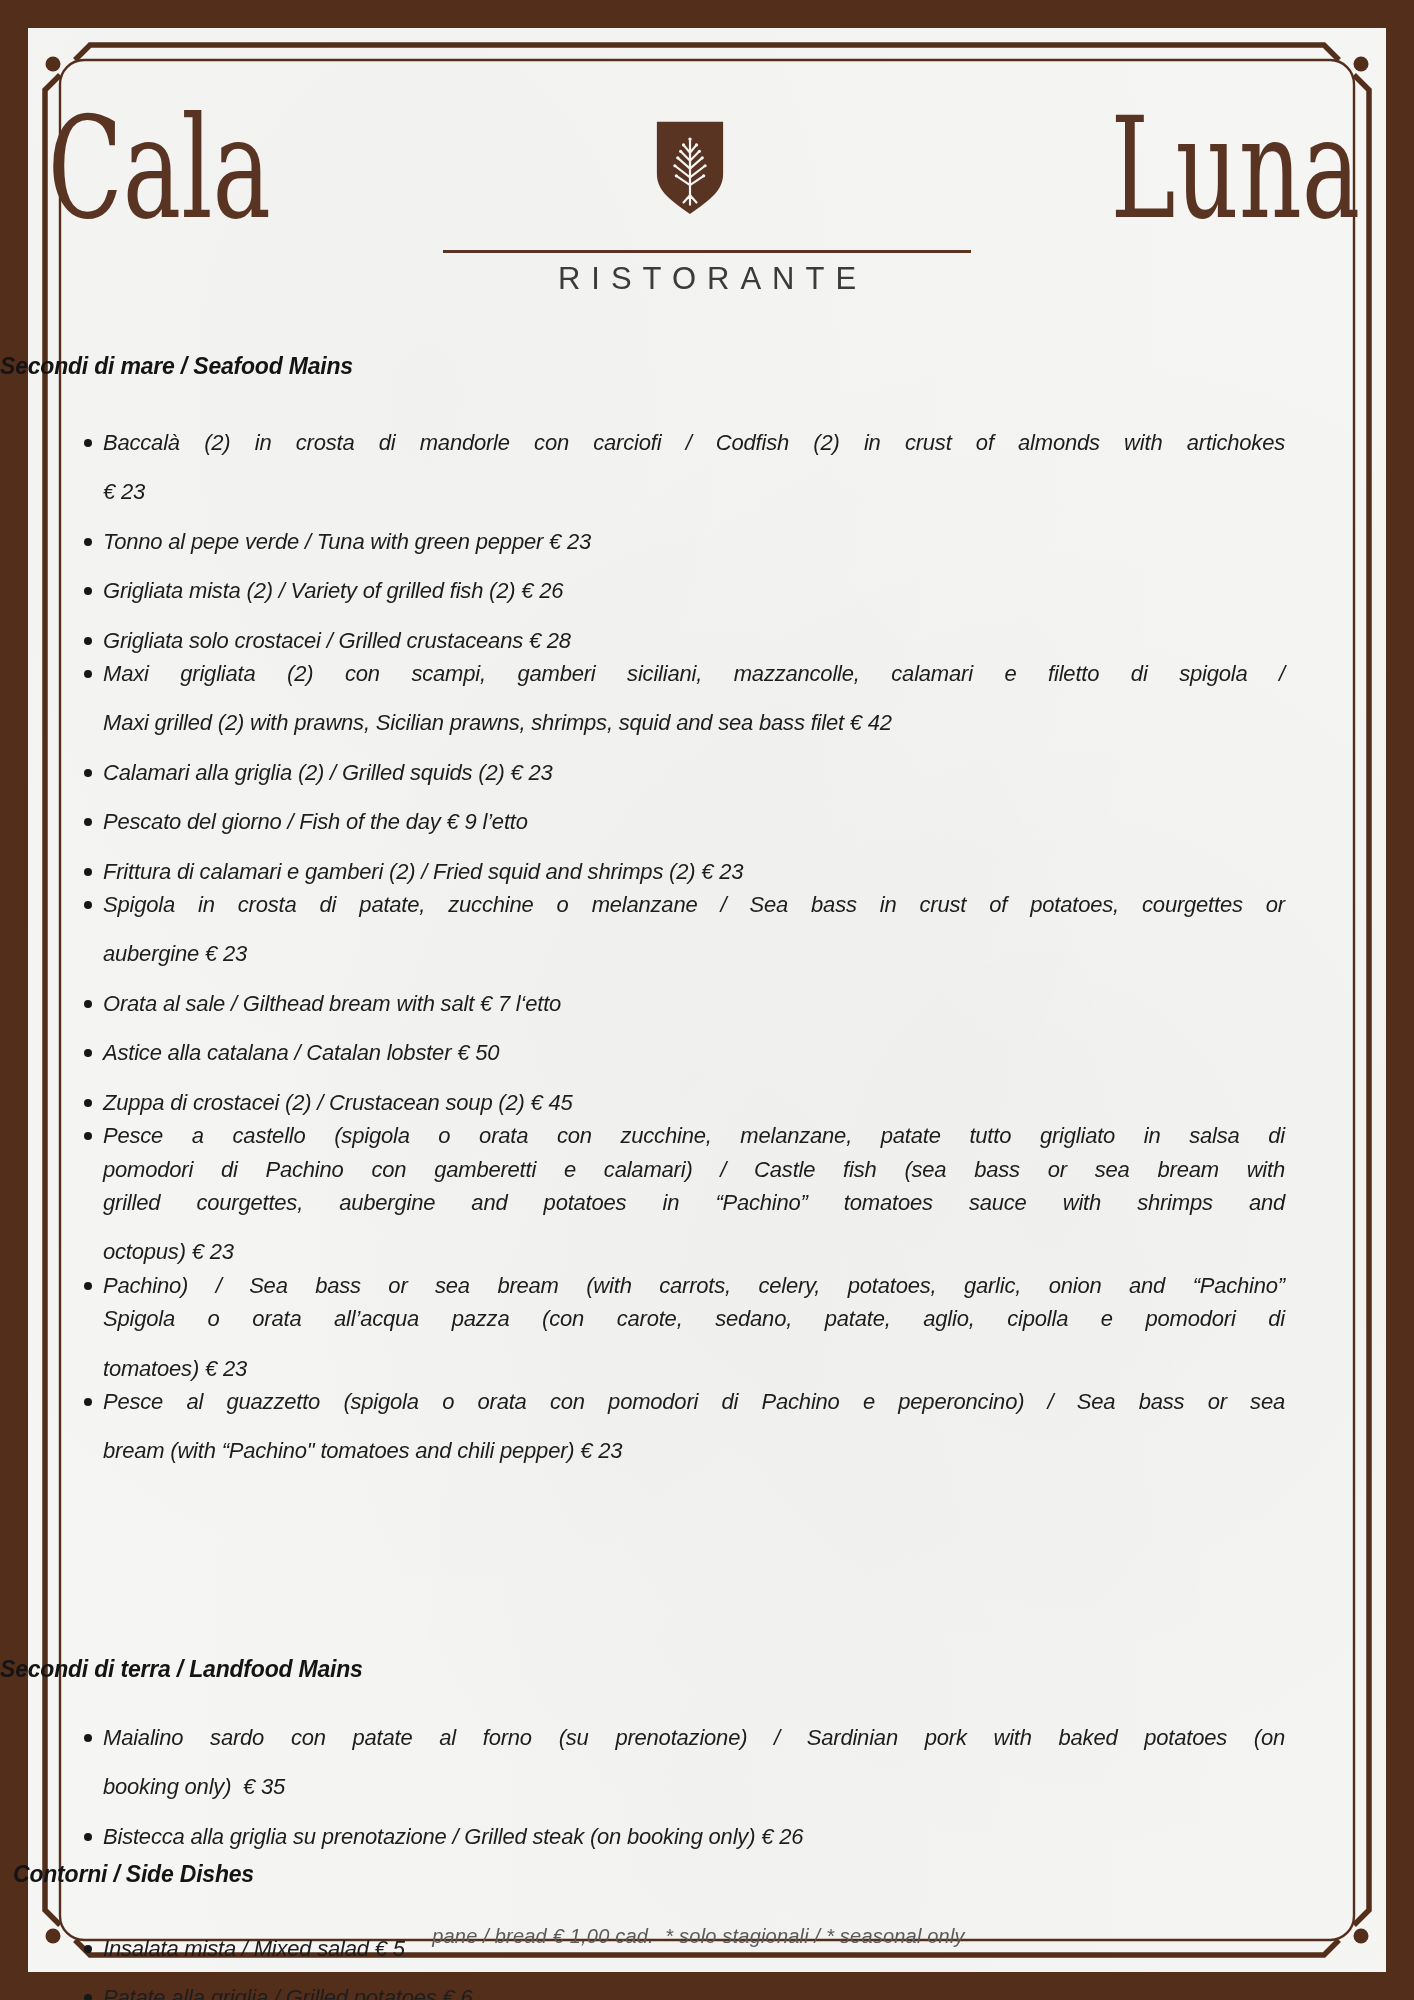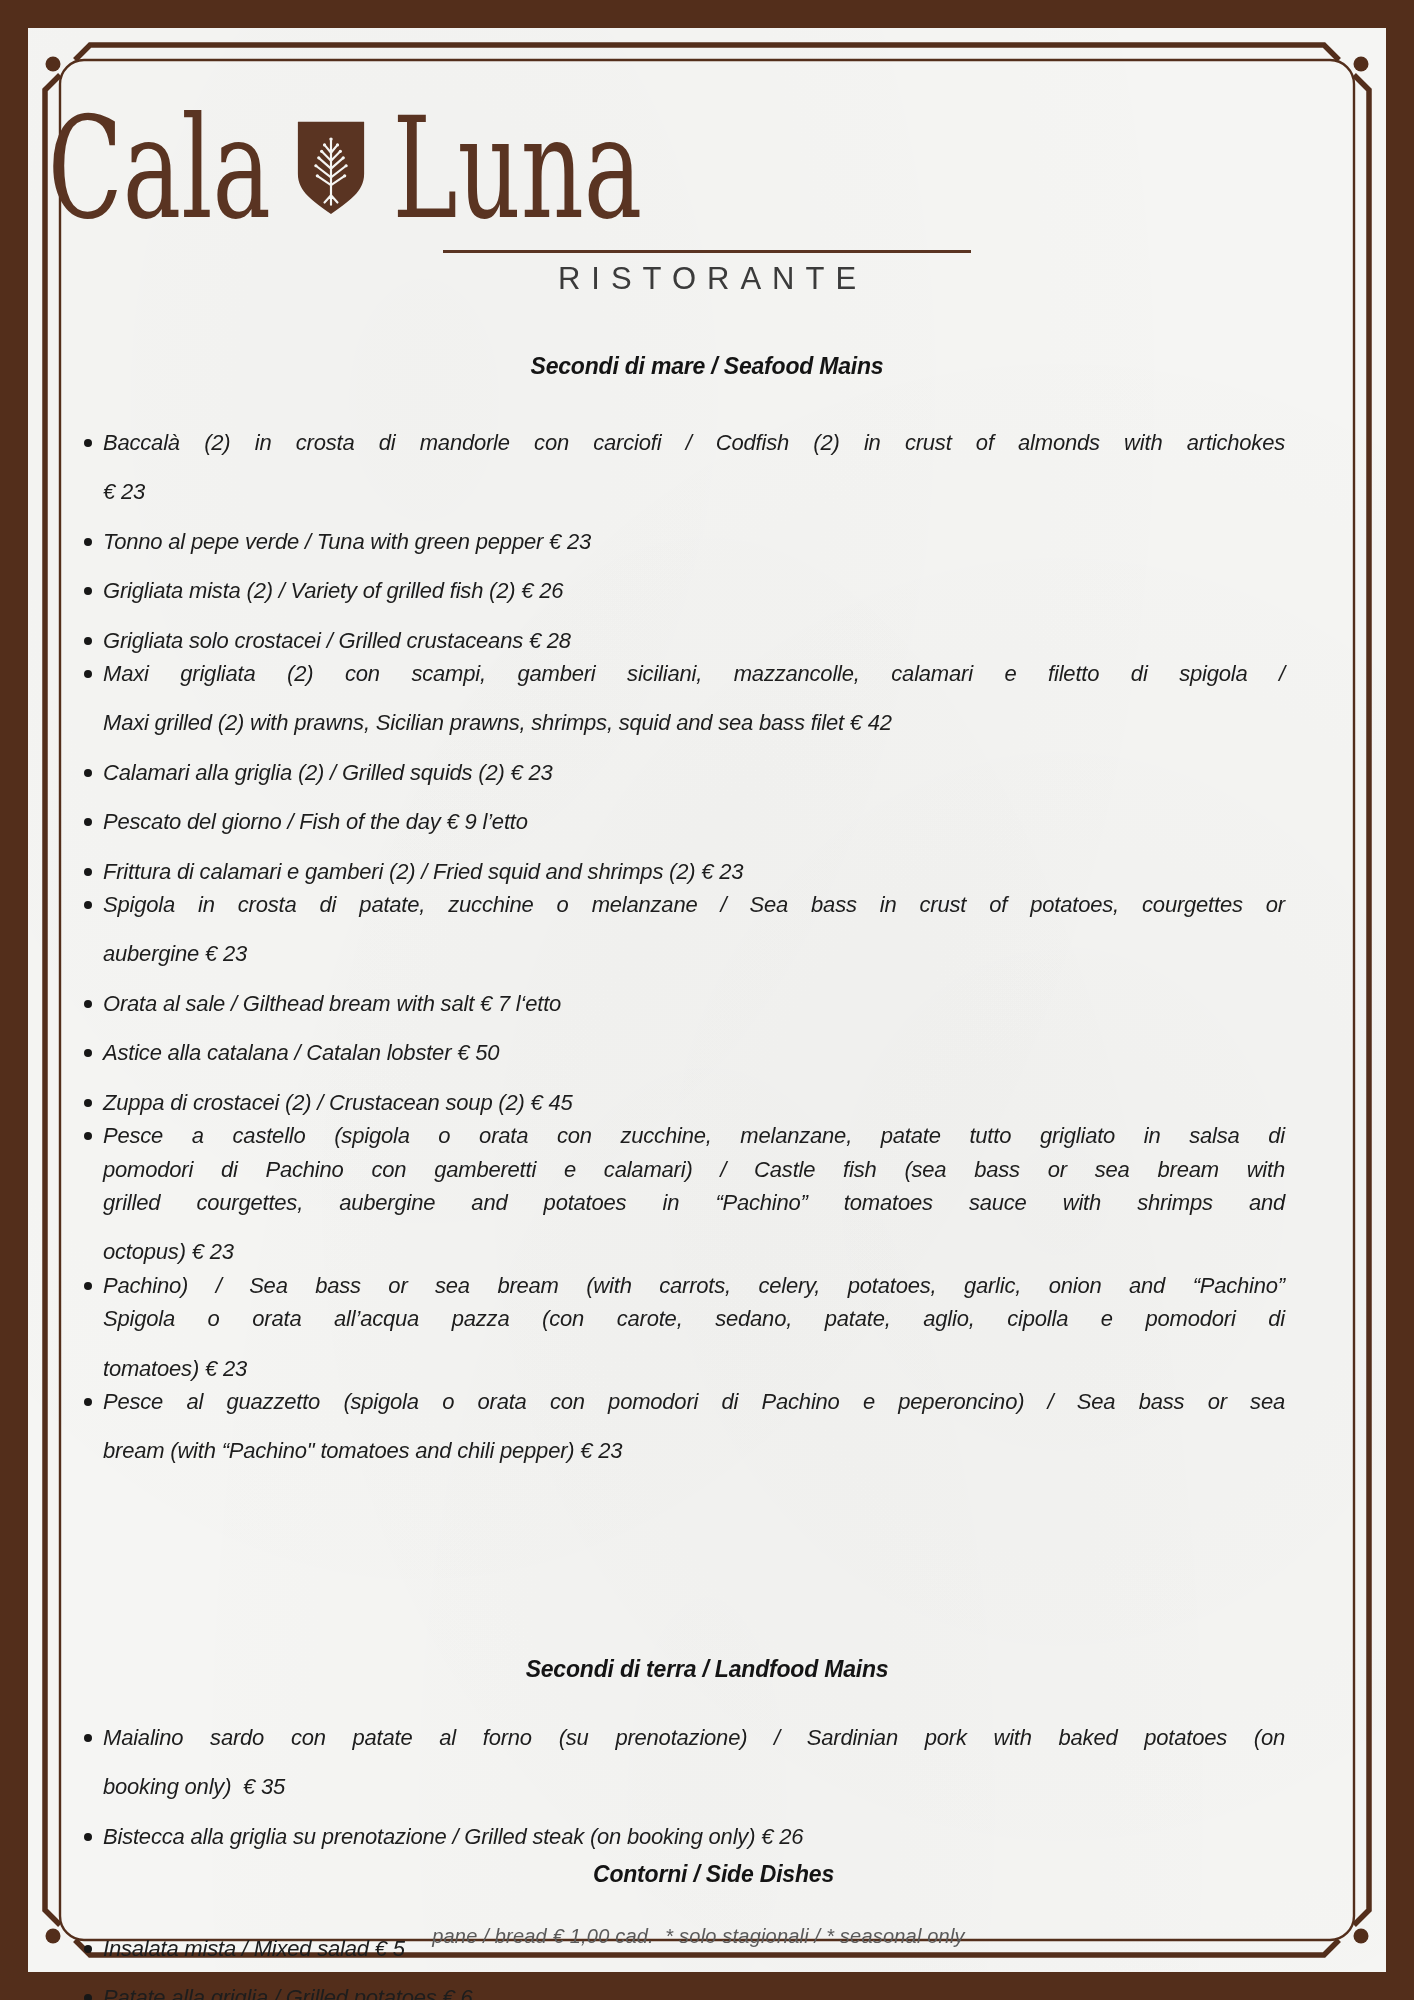--- a/index.html
+++ b/index.html
@@ -12,21 +12,21 @@
       radial-gradient(ellipse at 30% 20%, rgba(0,0,0,0.015), transparent 60%),
       radial-gradient(ellipse at 75% 60%, rgba(0,0,0,0.018), transparent 55%),
       radial-gradient(ellipse at 50% 90%, rgba(0,0,0,0.012), transparent 60%);
     font-family:"Liberation Sans", sans-serif;
     overflow:hidden;
   }
   .frame{position:absolute;inset:0;width:100%;height:100%;pointer-events:none;}
 
   
   header{position:relative;margin-top:94px;text-align:center;}
-  .logo{display:flex;align-items:center;justify-content:flex-start;height:150px;}
+  .logo{display:flex;align-items:center;justify-content:space-between;height:150px;}
   .logo-word{
     font-family:"DejaVu Serif", serif;
     font-size:140px;line-height:1;
     color:#5a3422;
     display:inline-block;
     transform:scaleX(0.70);
   }
   .word-cala{margin-right:-24px;}
   .word-luna{margin-left:-28px;}
   .shield{width:72px;height:128px;flex:0 0 auto;}
@@ -34,21 +34,21 @@
   .subtitle{
     margin-top:8px;
     font-size:31px;color:#3b3b3b;
     letter-spacing:11px;text-indent:11px;
     font-weight:400;
   }
 
   
   #sections{position:relative;}
   .section-title{
-    margin:0;text-align:center;
+    margin:0;
     font-size:23px;font-weight:bold;font-style:italic;
     color:#141414;letter-spacing:-0.2px;
   }
   .items{margin:0;padding:0 129px 0 103px;list-style:none;font-style:italic;}
   .item{position:relative;}
   .item::before{
     content:"";position:absolute;left:-19px;top:13px;
     width:8px;height:8px;border-radius:50%;background:#171717;
   }
   .line{

